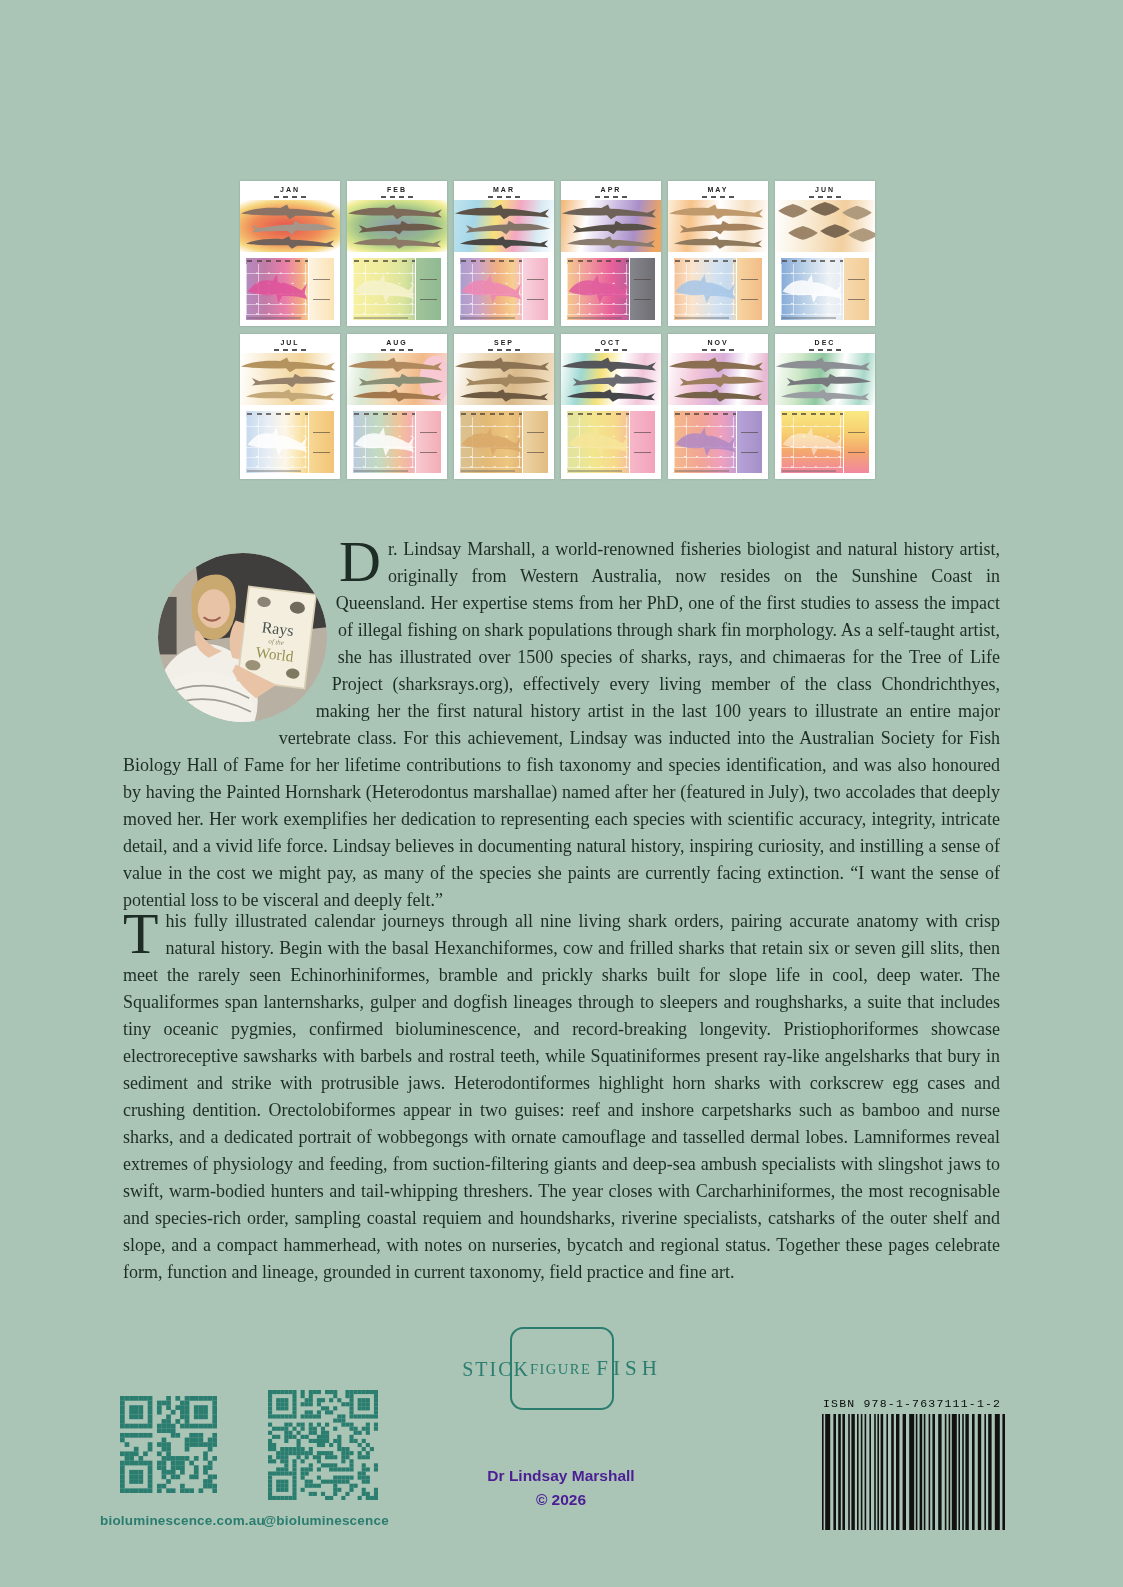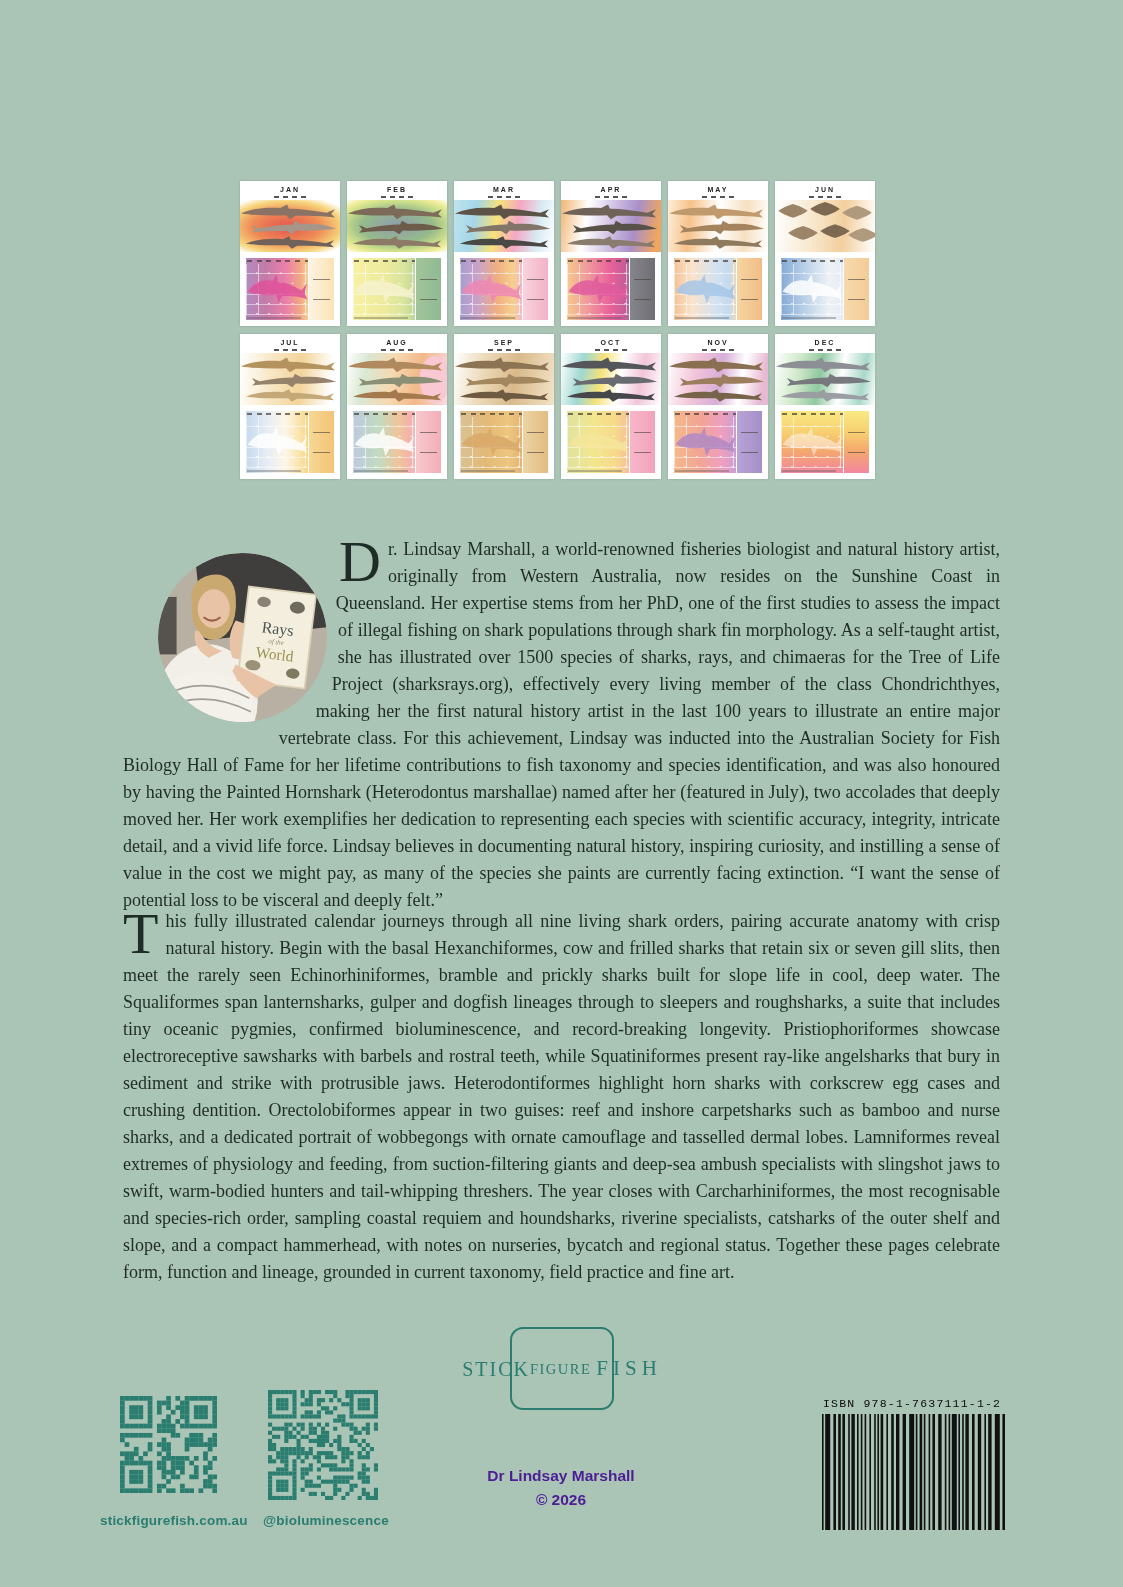--- a/index.html
+++ b/index.html
@@ -1058,21 +1058,21 @@
       <rect x="24.44" y="105.93" width="4.1" height="4.1" fill="#2a7d6f"></rect>
       <rect x="57.04" y="105.93" width="4.1" height="4.1" fill="#2a7d6f"></rect>
       <rect x="61.11" y="105.93" width="4.1" height="4.1" fill="#2a7d6f"></rect>
       <rect x="73.33" y="105.93" width="4.1" height="4.1" fill="#2a7d6f"></rect>
       <rect x="89.63" y="105.93" width="4.1" height="4.1" fill="#2a7d6f"></rect>
       <rect x="97.78" y="105.93" width="4.1" height="4.1" fill="#2a7d6f"></rect>
       <rect x="101.85" y="105.93" width="4.1" height="4.1" fill="#2a7d6f"></rect>
       <rect x="105.93" y="105.93" width="4.1" height="4.1" fill="#2a7d6f"></rect>
     </svg>
   </div>
-<div class="qr-label" id="qr-label-web">stickfigurefish.com.au</div>
+<div class="qr-label" id="qr-label-web">bioluminescence.com.au</div>
 <div class="qr-label" id="qr-label-insta">@bioluminescence</div>
 
 <div class="credit">
   <div>Dr Lindsay Marshall</div>
   <div>© 2026</div>
 </div>
 
 <div class="barcode">
   <div class="isbn">ISBN 978-1-7637111-1-2</div>
   <div id="bars">

